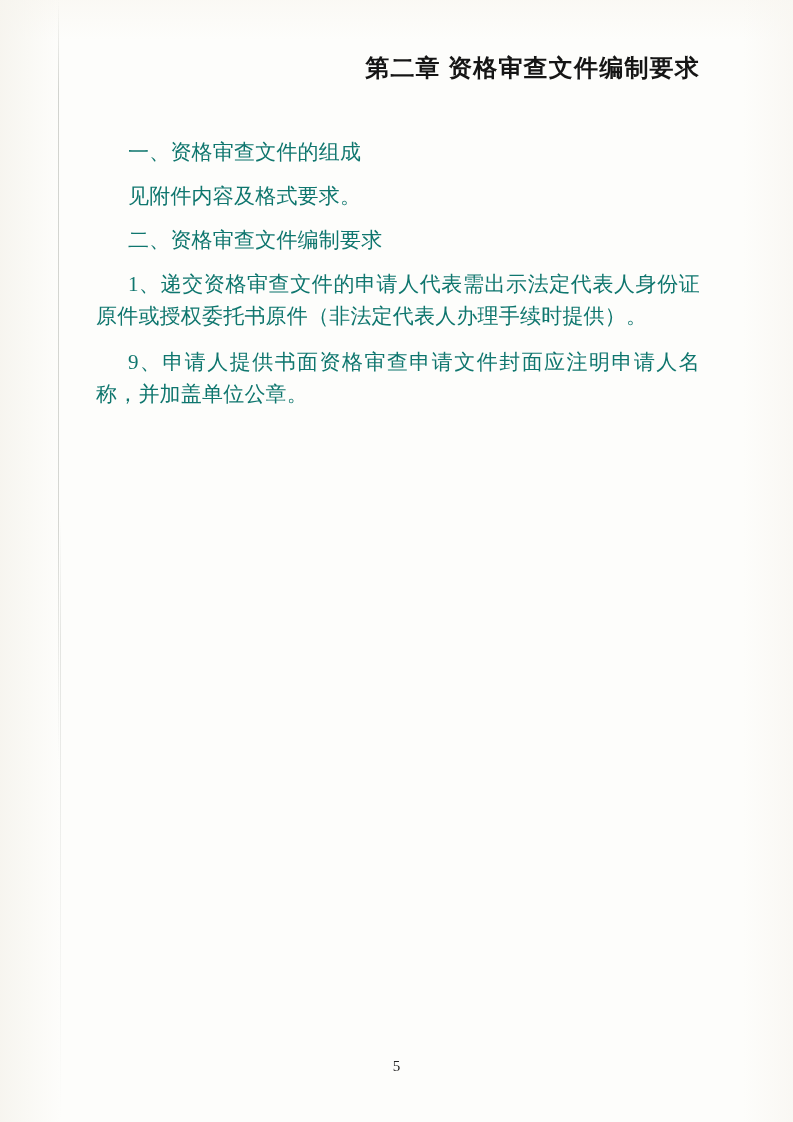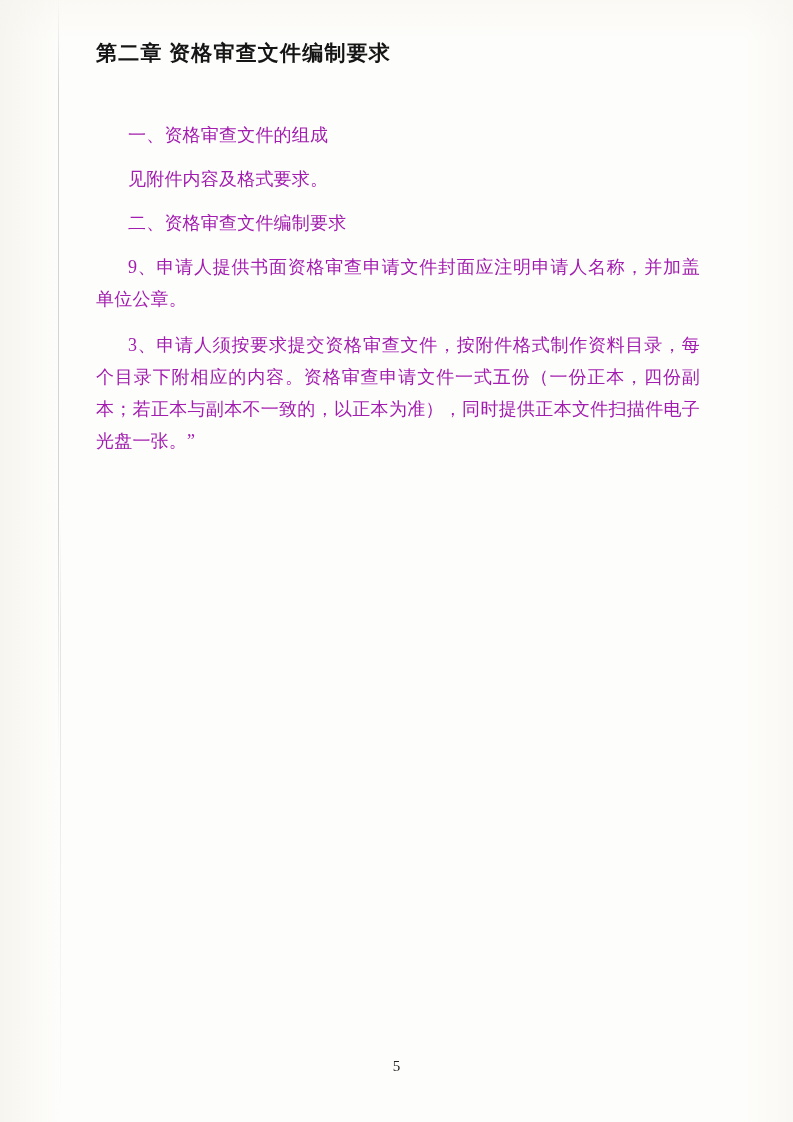--- a/index.html
+++ b/index.html
@@ -49,38 +49,38 @@
     background: linear-gradient(180deg, rgba(195,195,190,0) 0%, rgba(180,183,177,0.35) 20%, rgba(195,195,190,0) 100%);
     pointer-events: none;
   }
   .content {
     position: absolute;
     left: 96px;
     top: 0;
     width: 604px;
   }
   .doc-title {
-    margin-top: 39px;
-    text-align: left;
+    margin-top: 52px;
+    text-align: right;
     font-family: "Liberation Serif", "DejaVu Serif", serif;
     font-weight: bold;
-    font-size: 21px;
+    font-size: 24px;
     letter-spacing: 1.2px;
     color: #151515;
   }
   .body-block {
     margin-top: 52px;
   }
   p.para {
     margin: 12px 0 14px 0;
-    font-size: 18px;
+    font-size: 21px;
     line-height: 32px;
     text-align: justify;
     text-justify: inter-ideograph;
-    color: #a21caf;
+    color: #0f766e;
     letter-spacing: 0.2px;
   }
   p.indent {
     text-indent: 32px;
   }
   p.tight {
     margin-bottom: 6px;
   }
   .page-number {
     position: absolute;
@@ -101,19 +101,19 @@
   <div class="fold-line"></div>
   <div class="fold-line2"></div>
 
   <div class="content">
     <div class="doc-title">第二章  资格审查文件编制要求</div>
 
     <div class="body-block">
       <p class="para indent tight">一、资格审查文件的组成</p>
       <p class="para indent tight">见附件内容及格式要求。</p>
       <p class="para indent tight">二、资格审查文件编制要求</p>
+      <p class="para indent">1、递交资格审查文件的申请人代表需出示法定代表人身份证原件或授权委托书原件（非法定代表人办理手续时提供）。</p>
       <p class="para indent">9、申请人提供书面资格审查申请文件封面应注明申请人名称，并加盖单位公章。</p>
-      <p class="para indent">3、申请人须按要求提交资格审查文件，按附件格式制作资料目录，每个目录下附相应的内容。资格审查申请文件一式五份（一份正本，四份副本；若正本与副本不一致的，以正本为准），同时提供正本文件扫描件电子光盘一张。”</p>
     </div>
   </div>
 
   <div class="page-number">5</div>
 </div>
 
 </body></html>

